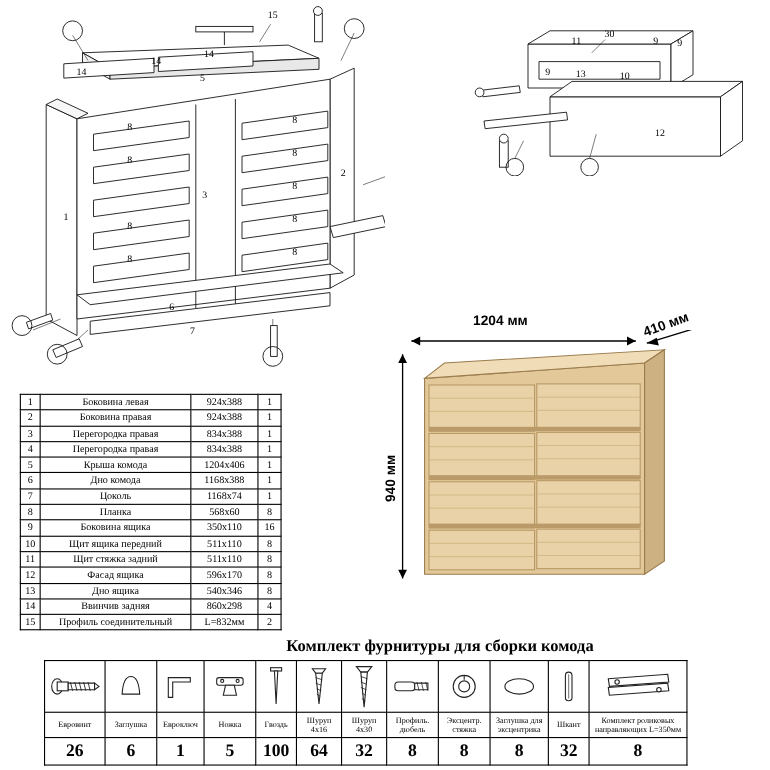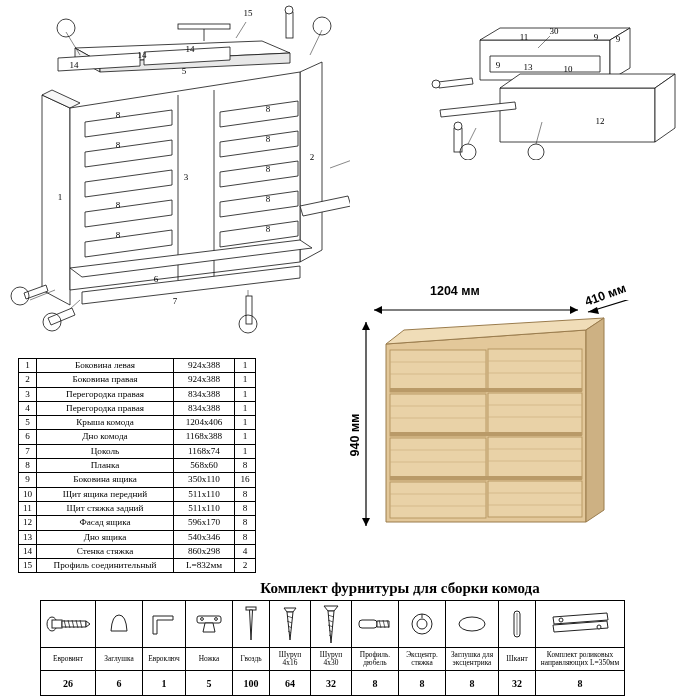--- a/index.html
+++ b/index.html
@@ -24,21 +24,21 @@
   
   #photo{position:absolute;left:352px;top:300px;width:310px;height:240px;}
   .dimtxt{font-family:"Liberation Sans",sans-serif;font-weight:bold;font-size:12.5px;}
 
   
   #kitTitle{position:absolute;left:16px;top:580px;width:700px;text-align:center;font-size:15px;font-weight:bold;margin-left:34px;}
   #kit{position:absolute;left:40px;top:600px;border-collapse:collapse;font-size:7.4px;font-family:"Liberation Serif",serif;}
   #kit td{border:1px solid #000;text-align:center;vertical-align:middle;}
   #kit tr.pic td{height:44px;}
   #kit tr.name td{height:22px;padding:0 1px;line-height:1.05;margin-top:32px;}
-  #kit tr.qty td{height:22px;font-size:10px;font-weight:bold;}
+  #kit tr.qty td{height:22px;font-size:16px;font-weight:bold;}
   .kitimg{display:block;margin:0 auto;}
 </style>
 </head>
 <body>
 
 <div class="stage">
 
   <svg id="exploded" class="abs" viewBox="0 0 350 345">
     <g stroke="#111" fill="none" stroke-width="0.8">
 
@@ -245,21 +245,21 @@
           <td class="q">8</td>
         </tr>
         <tr>
           <td class="n">13</td>
           <td class="nm">Дно ящика</td>
           <td class="dim">540х346</td>
           <td class="q">8</td>
         </tr>
         <tr>
           <td class="n">14</td>
-          <td class="nm">Стенка стяжка</td>
+          <td class="nm">Ввинчив задняя</td>
           <td class="dim">860х298</td>
           <td class="q">4</td>
         </tr>
         <tr>
           <td class="n">15</td>
           <td class="nm">Профиль соединительный</td>
           <td class="dim">L=832мм</td>
           <td class="q">2</td>
         </tr>
       </tbody>

